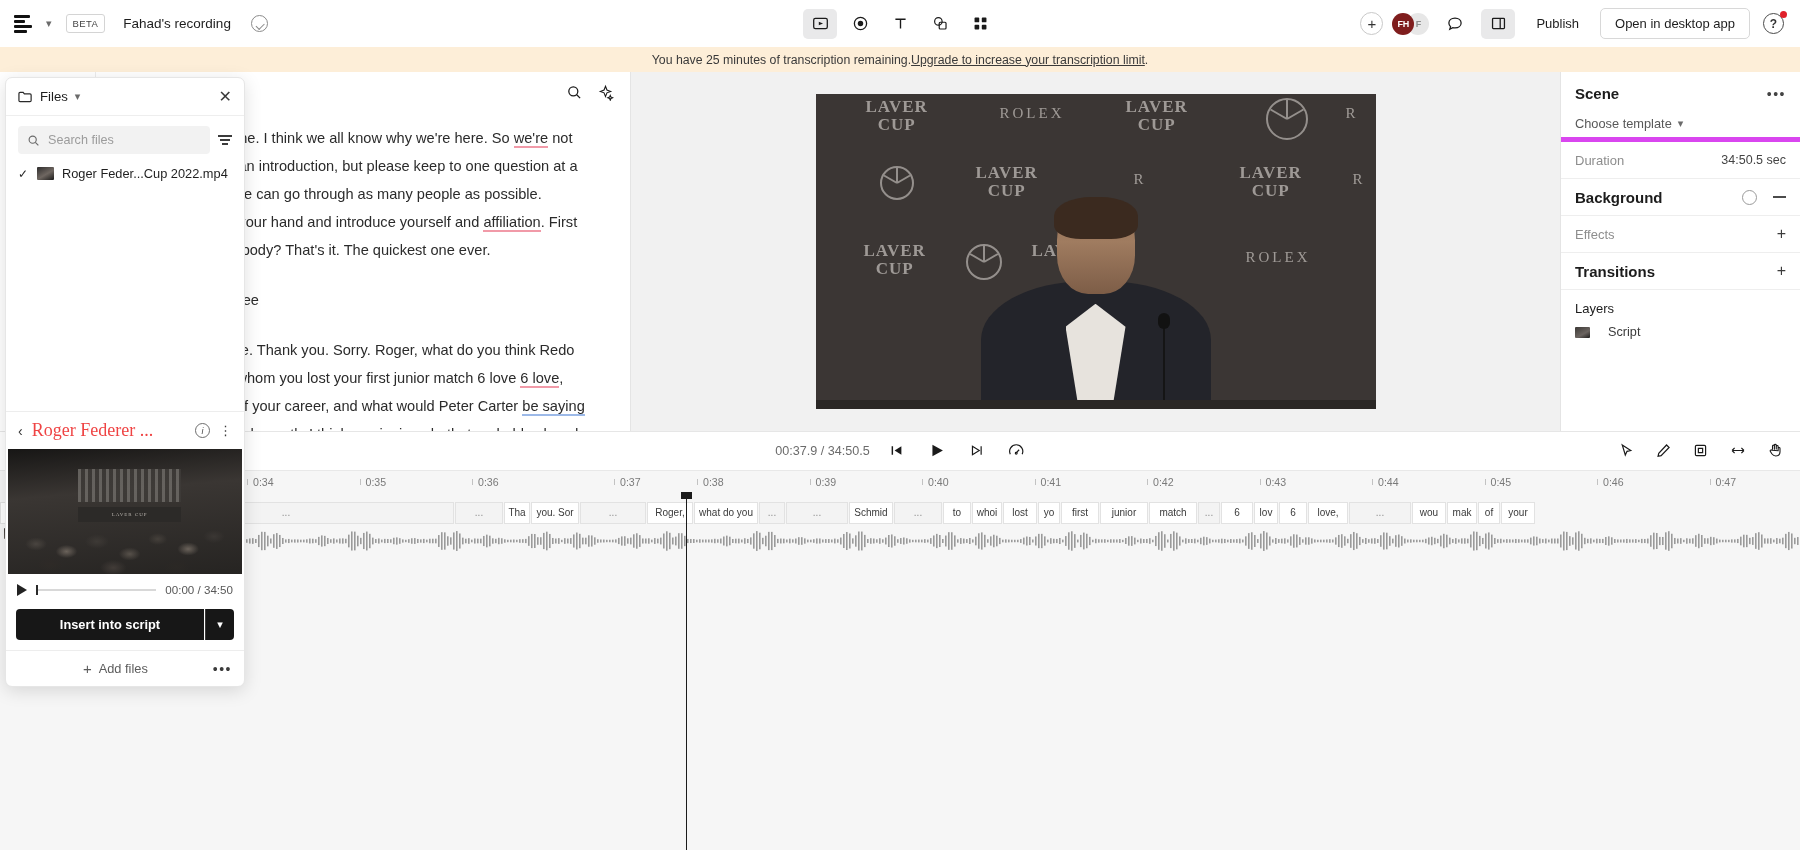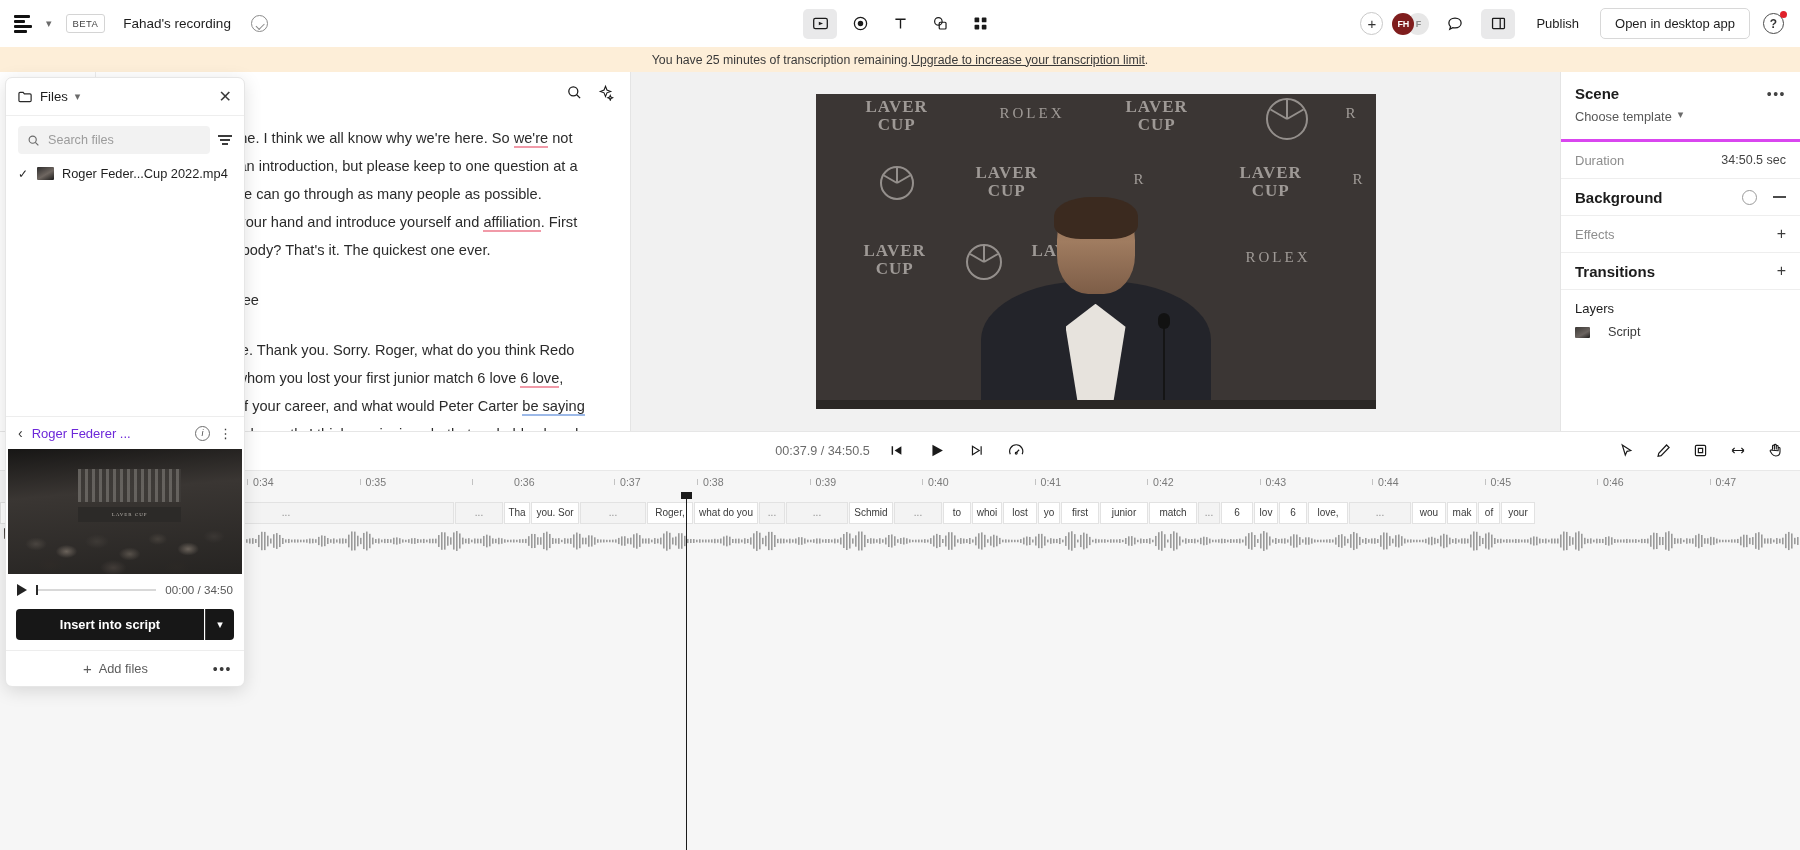--- a/index.html
+++ b/index.html
@@ -231,22 +231,22 @@
   }
   .insp-row {
     display: flex; align-items: center; justify-content: space-between;
     padding: 0 14px; height: 37px; border-bottom: 1px solid #eee;
   }
   .insp-head { border-bottom: none; padding-top: 6px; }
   .insp-title { font-size: 15px; font-weight: 700; color: #1c1c1c; }
   .insp-label-muted { color: #8d8d8d; }
   .insp-val { color: #444; font-size: 12.5px; }
   .dots { letter-spacing: 1.5px; color: #444; font-size: 14px; cursor: pointer; }
-  .tmpl-row { padding: 0 14px; height: 33px; display: flex; gap: 6px;
-    border-bottom: 3px solid #d946ef; }
+  .tmpl-row { padding: 0 14px; height: 33px; display: flex; align-items: center; gap: 6px;
+    border-bottom: 5px solid #d946ef; }
   .tmpl-text { color: #585858; font-size: 12.8px; }
   .circle-ico { width: 15px; height: 15px; border-radius: 50%; border: 1.3px solid #9a9a9a; }
   .dash-ico { width: 13px; height: 1.6px; background: #4b4b4b; }
   .plus-ico { font-size: 16px; color: #3c3c3c; line-height: 1; }
   .layers-head { padding: 11px 14px 4px; font-size: 13px; color: #1c1c1c; }
   .layer-item { display: flex; align-items: center; gap: 18px; padding: 5px 14px; }
   .layer-thumb {
     width: 15px; height: 11px; border-radius: 1px;
     background: linear-gradient(150deg,#3b3835,#6b6460 60%,#201e1d);
   }
@@ -288,21 +288,21 @@
     background: linear-gradient(150deg,#2e2c2c,#6f6761 55%,#1b1a19);
   }
   .file-name { font-size: 12.8px; color: #1f1f1f; }
   .fp-spacer { flex: 1; }
 
   .fp-sub-head {
     display: flex; align-items: center; gap: 9px; padding: 8px 12px;
     border-top: 1px solid #ededed;
   }
   .back-chev { font-size: 14px; color: #333; cursor: pointer; }
-  .fp-sub-title { font-size: 13px; color: #6d28d9; }
+  .fp-sub-title { font-size: 18px; color: #ef4444; font-family: Liberation Serif, serif; }
   .info-ico {
     width: 15px; height: 15px; border-radius: 50%; border: 1.2px solid #6d6d6d;
     display: flex; align-items: center; justify-content: center;
     font-size: 9px; color: #4a4a4a; margin-left: auto; font-style: italic;
   }
   .kebab { color: #3a3a3a; font-size: 13px; line-height: 1; cursor: pointer; letter-spacing: 0; }
   .fp-preview {
     margin: 0 2px; height: 125px; position: relative; overflow: hidden;
     background: linear-gradient(175deg,#171615 0%,#3a3633 35%,#262422 100%);
   }
@@ -772,21 +772,21 @@
         <span>0:33</span>
       </div>
       <div class="tick" style="left: 247px;">
         <i></i>
         <span>0:34</span>
       </div>
       <div class="tick" style="left: 359.5px;">
         <i></i>
         <span>0:35</span>
       </div>
-      <div class="tick" style="left: 472px; gap: 36px;">
+      <div class="tick" style="left: 472px;">
         <i></i>
         <span>0:36</span>
       </div>
       <div class="tick" style="left: 614px;">
         <i></i>
         <span>0:37</span>
       </div>
       <div class="tick" style="left: 697px;">
         <i></i>
         <span>0:38</span>

